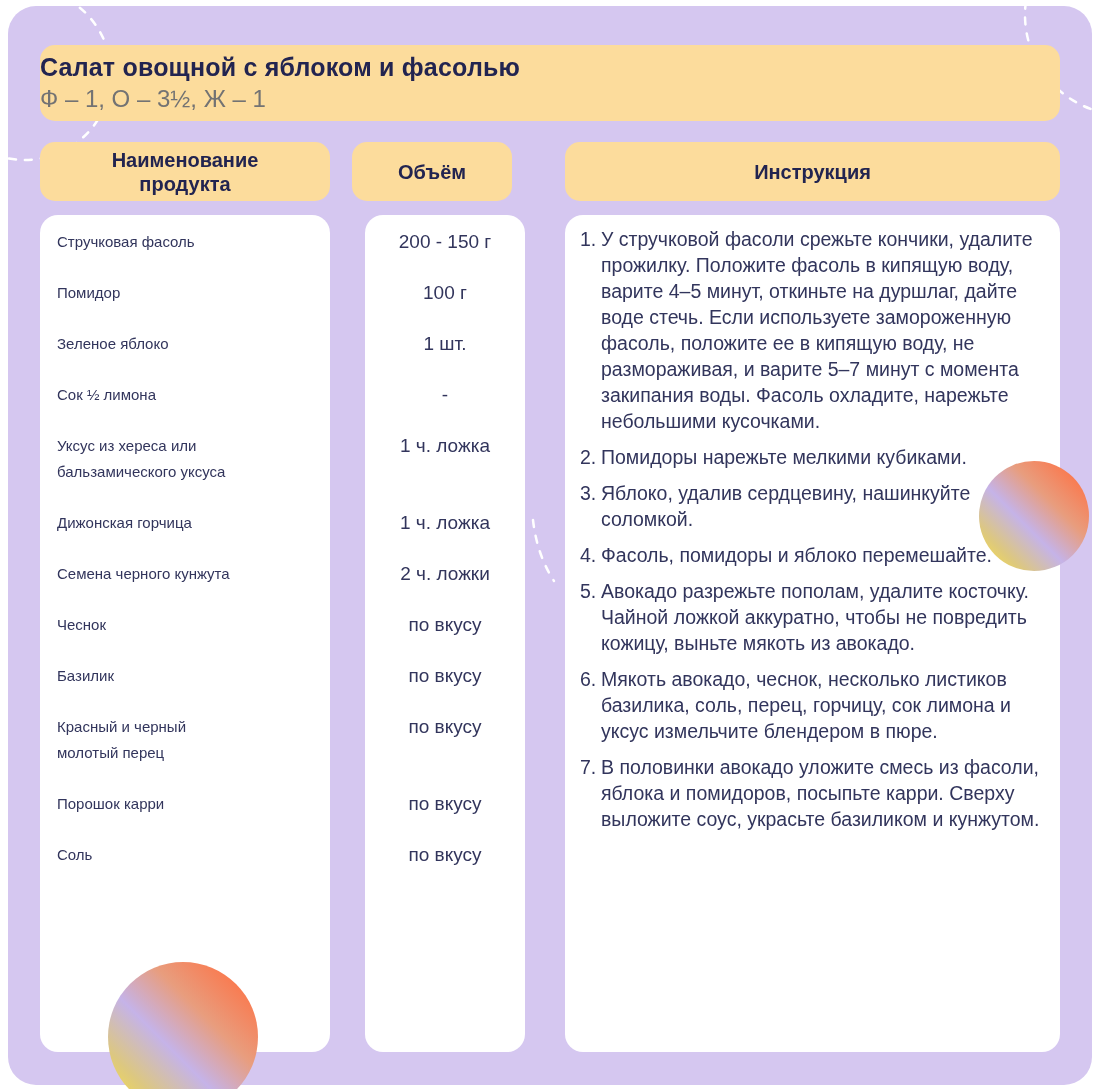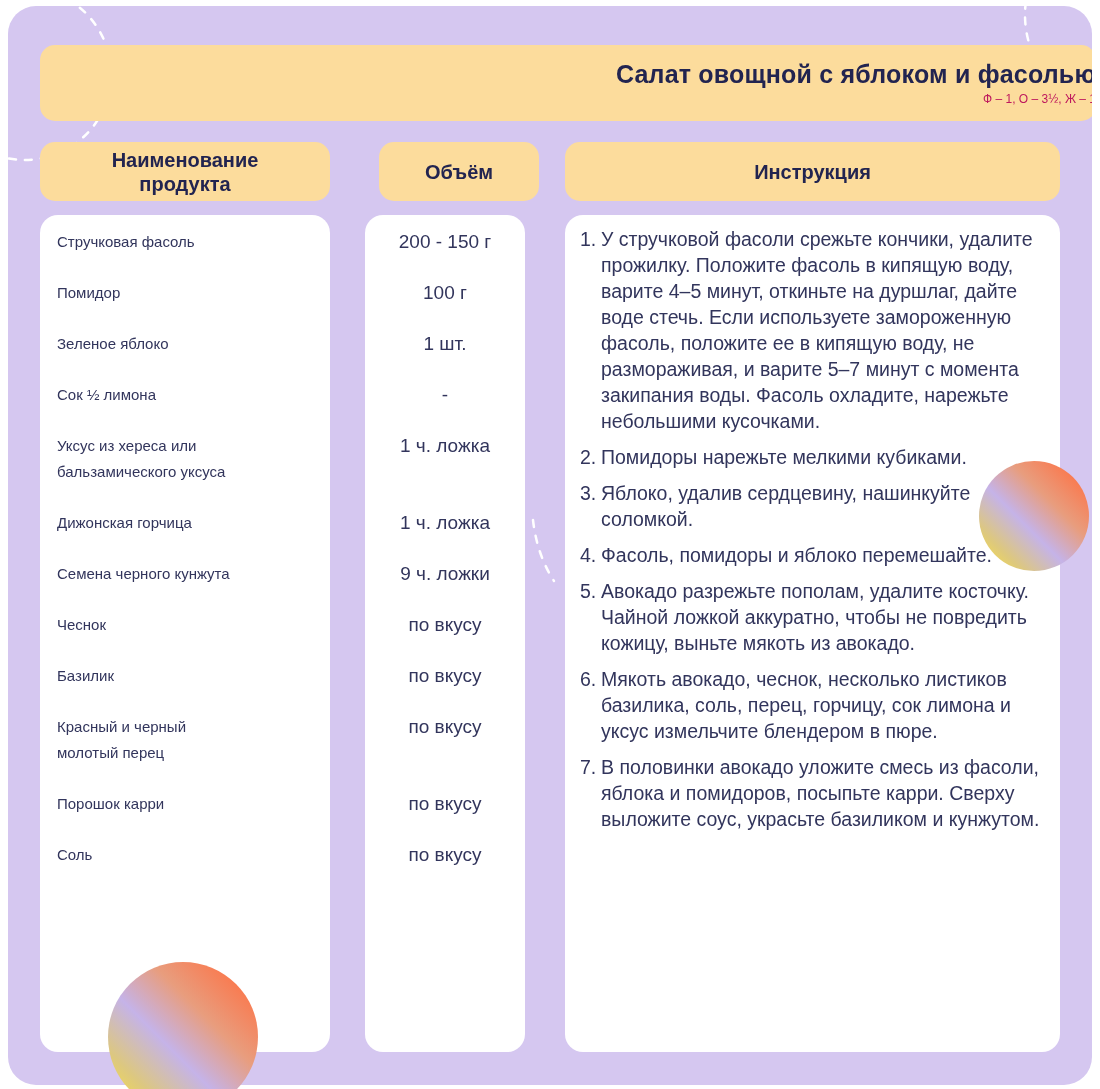--- a/index.html
+++ b/index.html
@@ -8,31 +8,31 @@
     font-family:"Liberation Sans", sans-serif;color:#32355c;
   }
   .card{
     position:absolute;left:8px;top:6px;width:1084px;height:1079px;
     background:#d5c7f0;border-radius:28px;overflow:hidden;
   }
   .decor-svg{position:absolute;left:0;top:0;}
   .banner{
     position:absolute;left:32px;top:39px;width:1020px;height:76px;
     background:#fcdc9c;border-radius:15px;
-    display:flex;flex-direction:column;justify-content:center;align-items:flex-end;gap:3px;padding-left:36px;
+    display:flex;flex-direction:column;justify-content:center;align-items:flex-start;gap:3px;
   }
   .banner .title{font-size:25px;font-weight:700;color:#222450;letter-spacing:.2px;}
-  .banner .subtitle{font-size:12px;color:#be185d;margin-left:44px;}
+  .banner .subtitle{font-size:24px;color:#737373;}
   .colhead{
     position:absolute;top:136px;height:59px;background:#fcdc9c;border-radius:15px;
     display:flex;align-items:center;justify-content:center;text-align:center;
     font-weight:700;font-size:20px;line-height:24px;color:#222450;white-space:pre-line;
   }
   #head-product{left:32px;width:290px;}
-  #head-volume{left:371px;width:160px;}
+  #head-volume{left:344px;width:160px;}
   #head-instruction{left:557px;width:495px;}
   .panel{
     position:absolute;top:209px;height:837px;background:#ffffff;border-radius:18px;
     box-sizing:border-box;
   }
   #panel-product{left:32px;width:290px;padding:14px 8px 0 17px;}
   #panel-volume{left:357px;width:160px;padding:14px 4px 0 4px;}
   #panel-instruction{left:557px;width:495px;padding:11px 18px 0 15px;}
   .irow{min-height:51px;font-size:15px;line-height:26px;white-space:pre-line;}
   .irow.two{min-height:77px;}
@@ -88,21 +88,21 @@
     <div class="irow">Соль</div>
   </div>
 
   <div class="panel" id="panel-volume">
     <div class="qrow">200 - 150 г</div>
     <div class="qrow">100 г</div>
     <div class="qrow">1 шт.</div>
     <div class="qrow">-</div>
     <div class="qrow two">1 ч. ложка</div>
     <div class="qrow">1 ч. ложка</div>
-    <div class="qrow">9 ч. ложки</div>
+    <div class="qrow">2 ч. ложки</div>
     <div class="qrow">по вкусу</div>
     <div class="qrow">по вкусу</div>
     <div class="qrow two">по вкусу</div>
     <div class="qrow">по вкусу</div>
     <div class="qrow">по вкусу</div>
   </div>
 
   <div class="panel" id="panel-instruction">
     <div class="ins">
       <span class="num">1.</span>

